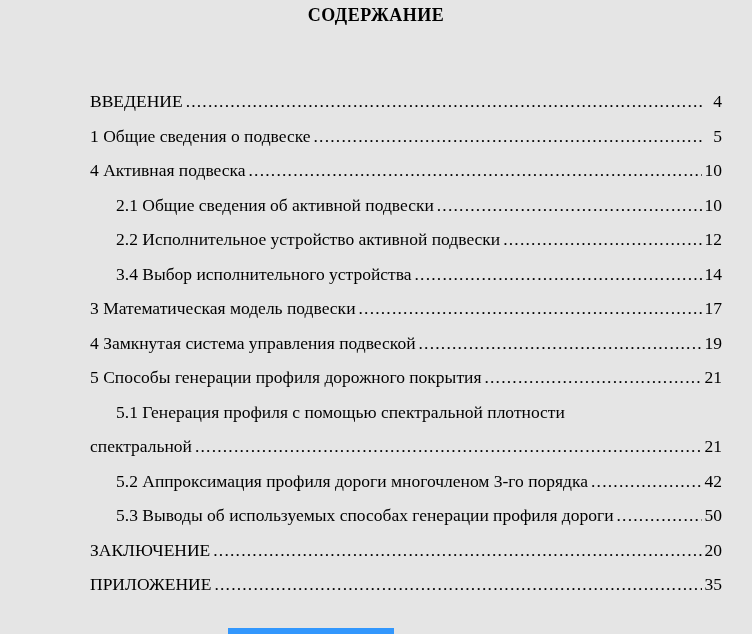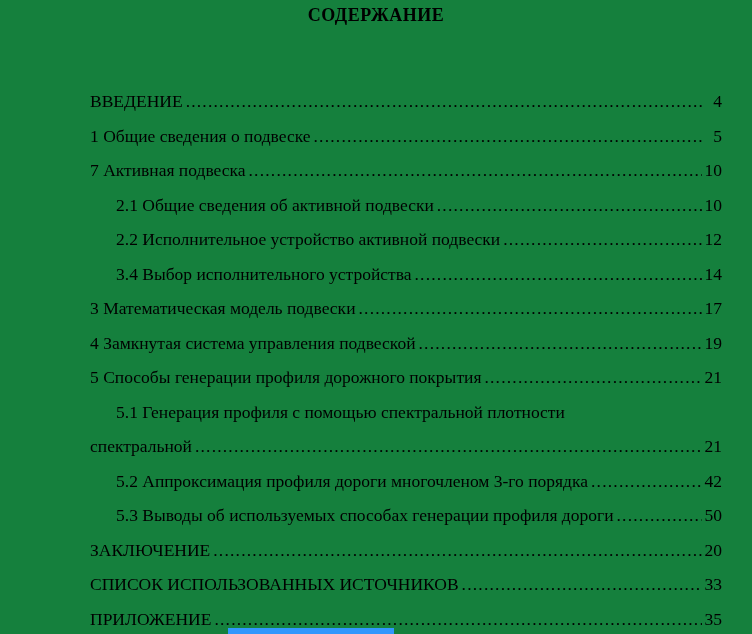--- a/index.html
+++ b/index.html
@@ -6,21 +6,21 @@
   html, body {
     width: 752px; height: 634px;
     background: #ffffff;
     font-family: "Liberation Serif", "DejaVu Serif", serif;
     color: #000000;
     overflow: hidden;
   }
   .page {
     position: relative;
     width: 752px; height: 634px;
-    background: #15803d;
+    background: #e5e5e5;
   }
   .doc-title {
     padding-top: 5px;
     text-align: center;
     font-size: 18px;
     font-weight: bold;
     letter-spacing: 0.5px;
   }
   .toc {
     position: absolute;
@@ -73,21 +73,21 @@
         <span class="toc-text">ВВЕДЕНИЕ</span>
         <span class="dots"></span>
         <span class="page-num">4</span>
       </div>
       <div class="toc-row">
         <span class="toc-text">1 Общие сведения о подвеске</span>
         <span class="dots"></span>
         <span class="page-num">5</span>
       </div>
       <div class="toc-row">
-        <span class="toc-text">7 Активная подвеска</span>
+        <span class="toc-text">4 Активная подвеска</span>
         <span class="dots"></span>
         <span class="page-num">10</span>
       </div>
       <div class="toc-row indent">
         <span class="toc-text">2.1 Общие сведения об активной подвески</span>
         <span class="dots"></span>
         <span class="page-num">10</span>
       </div>
       <div class="toc-row indent">
         <span class="toc-text">2.2 Исполнительное устройство активной подвески</span>
@@ -131,24 +131,19 @@
         <span class="toc-text">5.3 Выводы об используемых способах генерации профиля дороги</span>
         <span class="dots"></span>
         <span class="page-num">50</span>
       </div>
       <div class="toc-row">
         <span class="toc-text">ЗАКЛЮЧЕНИЕ</span>
         <span class="dots"></span>
         <span class="page-num">20</span>
       </div>
       <div class="toc-row">
-        <span class="toc-text">СПИСОК ИСПОЛЬЗОВАННЫХ ИСТОЧНИКОВ</span>
-        <span class="dots"></span>
-        <span class="page-num">33</span>
-      </div>
-      <div class="toc-row">
         <span class="toc-text">ПРИЛОЖЕНИЕ</span>
         <span class="dots"></span>
         <span class="page-num">35</span>
       </div>
     </div>
   <div class="selection-highlight" style="background: rgb(50, 151, 253);"></div>
 </div>
 
 </body></html>

